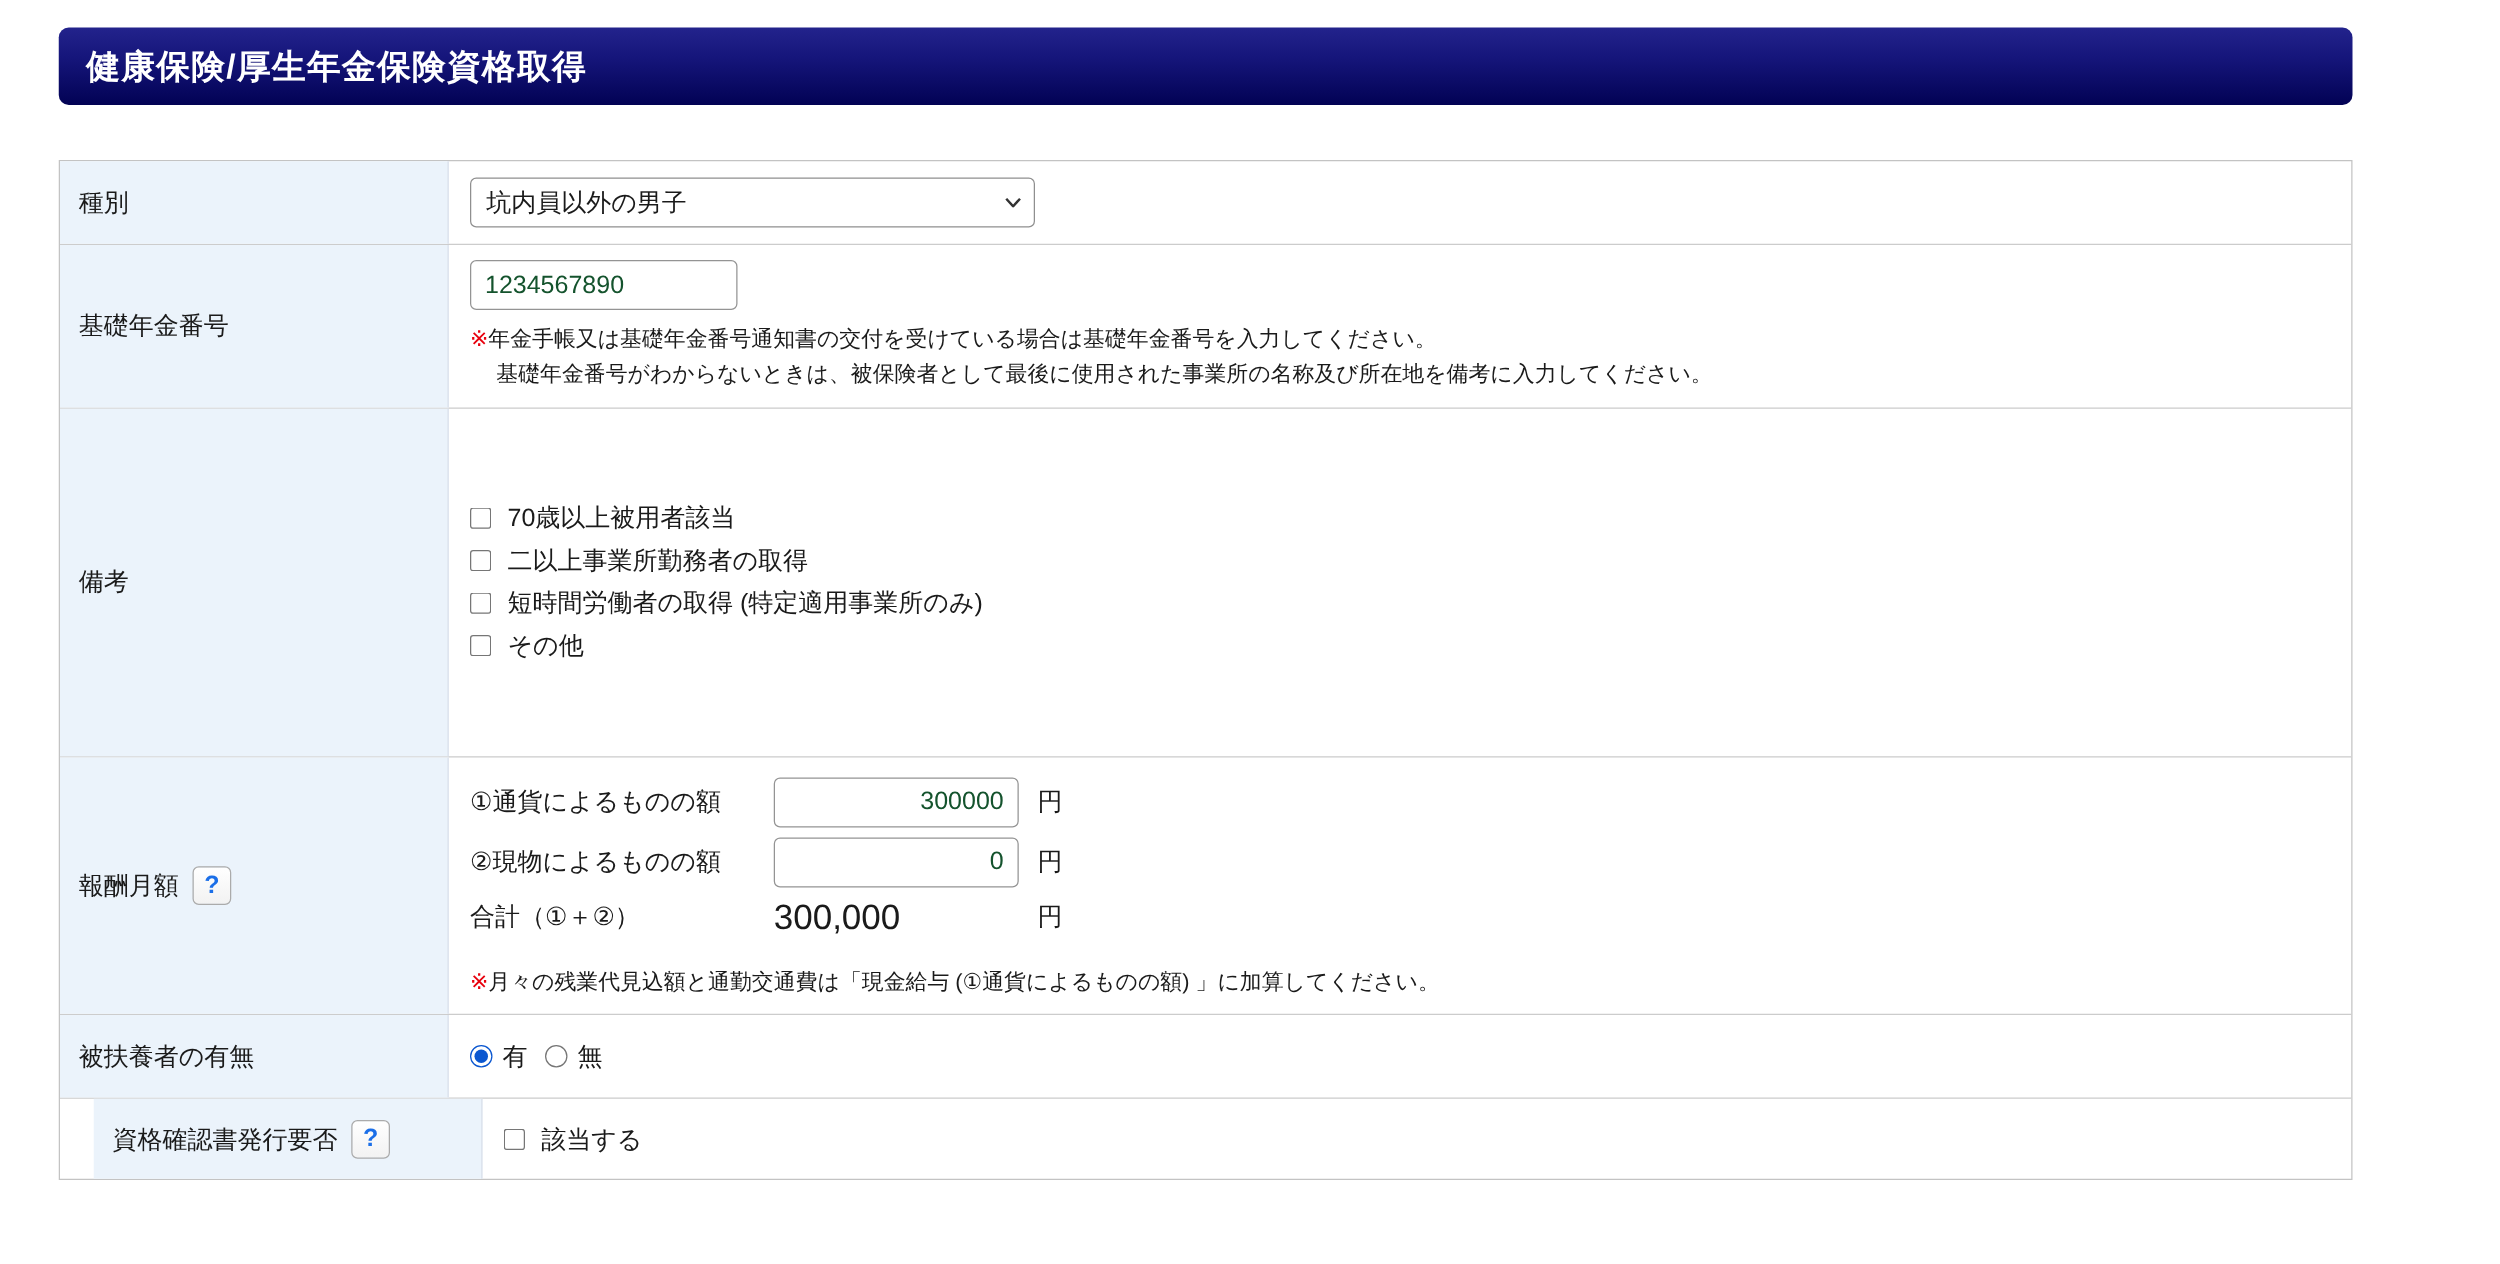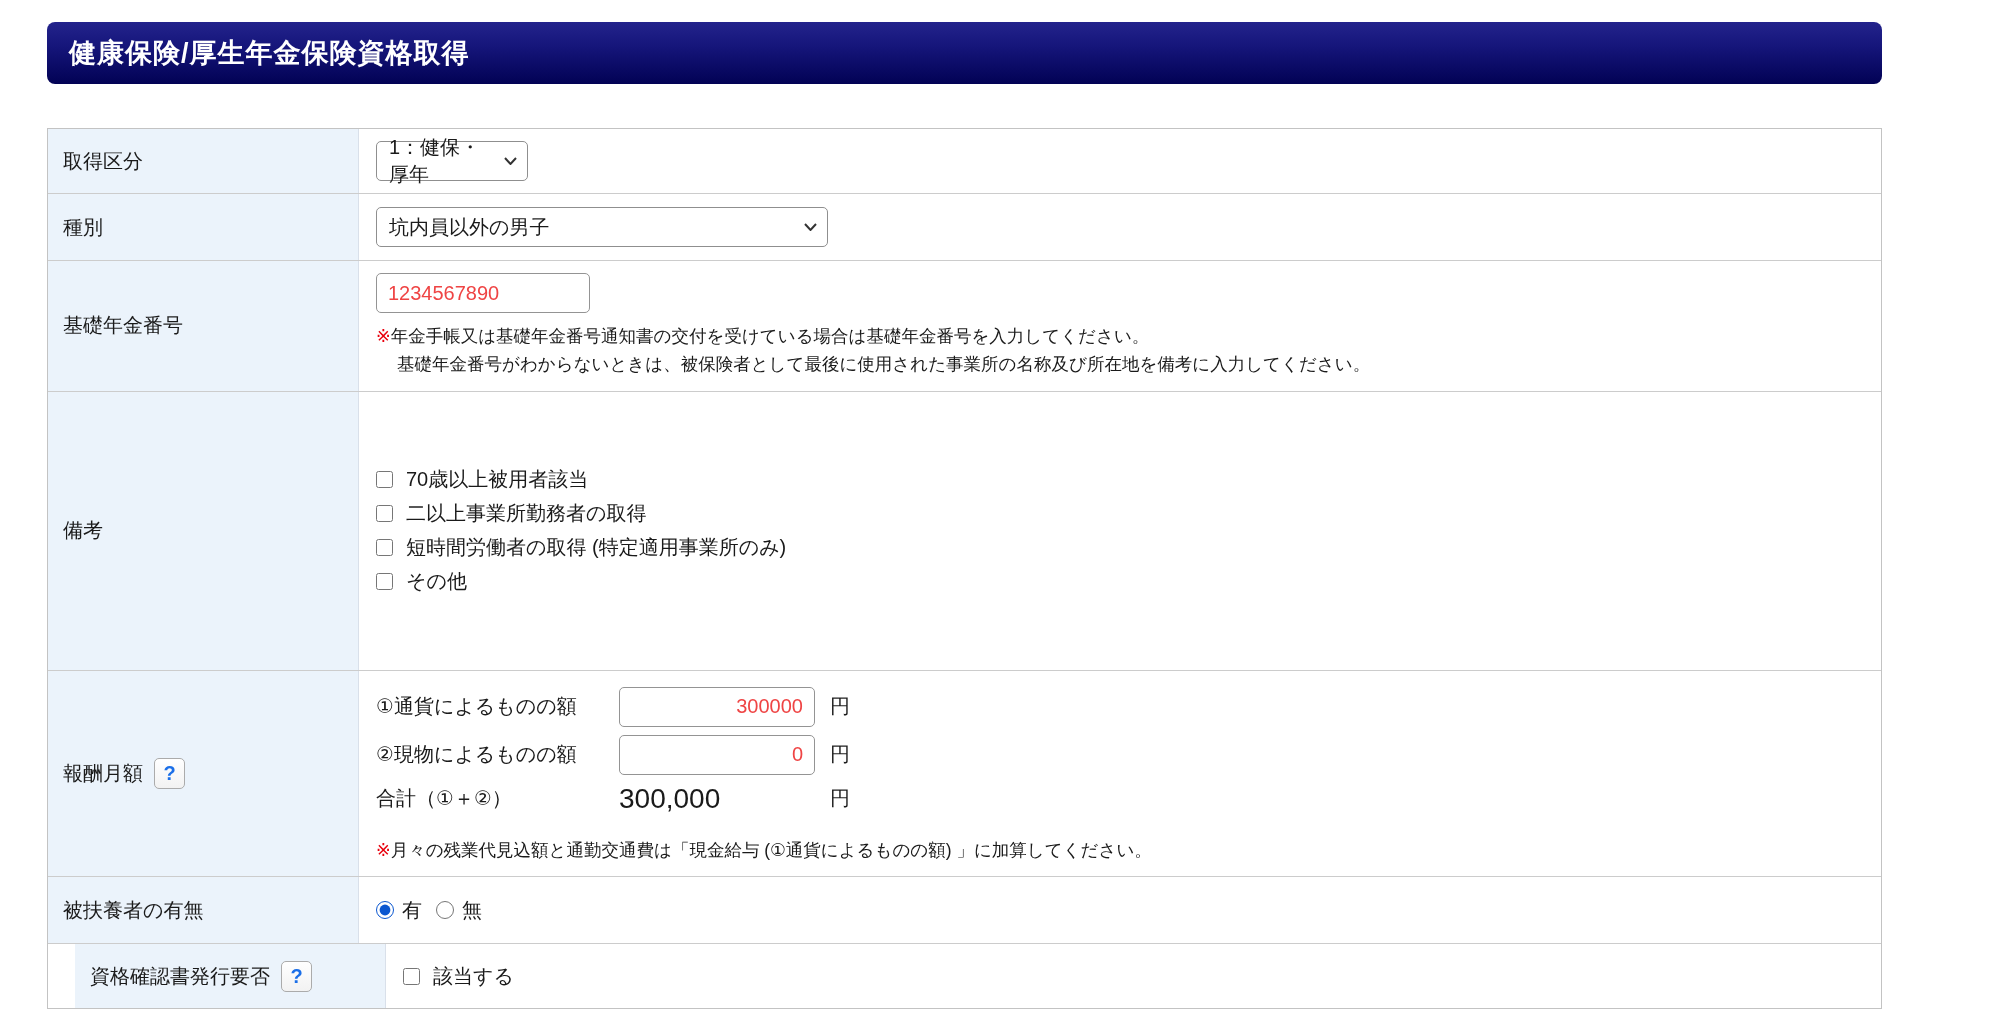--- a/index.html
+++ b/index.html
@@ -71,21 +71,21 @@
     gap:8px;
   }
   .select-acquisition{ width:152px; }
   .select-category{ width:452px; }
   .chevron{ display:flex; align-items:center; }
 
   .text-input{
     height:40px;
     border:1px solid #949494; border-radius:5px;
     font-size:20px; padding:0 11px;
-    font-family:inherit; color:#ef4444;
+    font-family:inherit; color:#14532d;
     background:#ffffff;
     outline:none;
   }
   .input-pension{ width:214px; }
   .input-money{ width:196px; text-align:right; }
 
   .note{ font-size:17.5px; line-height:1.62; color:#1a1a1a; }
   .note-mark{ color:#e8000d; }
   .note-indent{ padding-left:21px; }
   .pension-note{ margin-top:9px; }
@@ -126,35 +126,20 @@
 </style>
 </head>
 <body>
 
 <div class="header-bar">
   <span class="header-title">健康保険/厚生年金保険資格取得</span>
 </div>
 
 <div class="form-table">
 
-  <div class="form-row row-acquisition">
-    <div class="cell-label">
-      <span>取得区分</span>
-    </div>
-    <div class="cell-value">
-      <div class="select-box select-acquisition">
-        <span>1：健保・厚年</span>
-        <span class="chevron">
-          <svg width="13" height="8" viewBox="0 0 13 8">
-              <polyline points="1,1 6.5,7 12,1" fill="none" stroke="#333" stroke-width="2"></polyline>
-            </svg>
-        </span>
-      </div>
-    </div>
-  </div>
 
   <div class="form-row row-category">
     <div class="cell-label">
       <span>種別</span>
     </div>
     <div class="cell-value">
       <div class="select-box select-category">
         <span>坑内員以外の男子</span>
         <span class="chevron">
           <svg width="13" height="8" viewBox="0 0 13 8">

